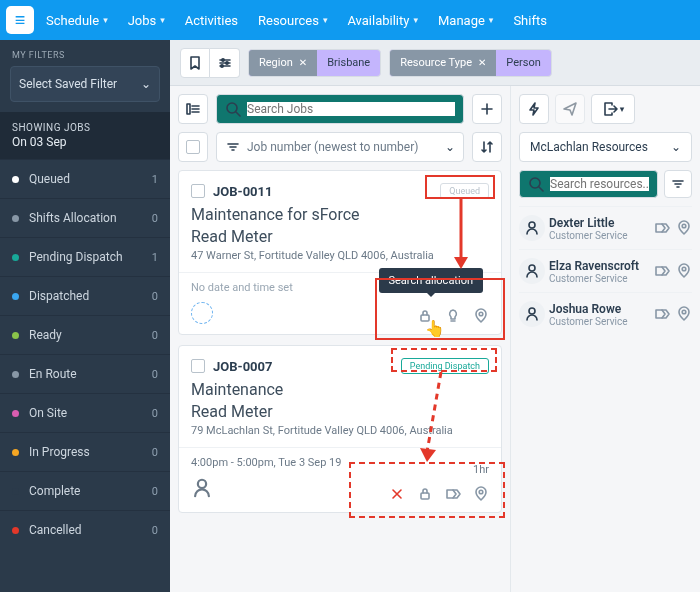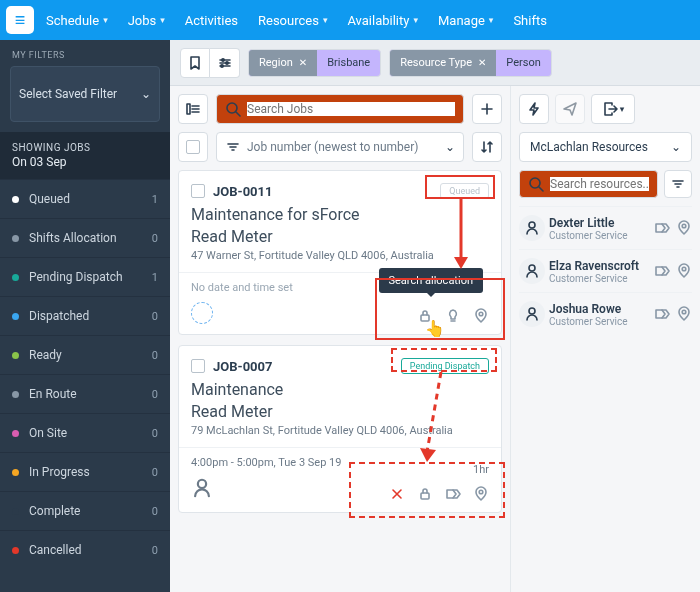--- a/index.html
+++ b/index.html
@@ -10,21 +10,21 @@
   .logo { width: 28px; height: 28px; background: #fff; border-radius: 5px; display: flex; align-items: center; justify-content: center; color: #0f9af0; font-weight: 800; font-size: 18px; }
   .nav-item { color: #fff; font-size: 13px; padding: 0 8px; display: flex; align-items: center; gap: 4px; cursor: pointer; }
   .nav-caret { font-size: 9px; opacity: .9; }
 
   
   .layout { display: flex; height: calc(592px - 40px); }
 
   
   .sidebar { width: 170px; background: #2b3a4a; color: #cdd6df; display: flex; flex-direction: column; }
   .sb-top { padding: 10px 12px 6px; font-size: 9px; letter-spacing: .5px; color: #9aa7b3; }
-  .sb-select { margin: 0 10px 10px; background: #334457; border: 1px solid #3f5266; border-radius: 4px; padding: 20px 8px; display: flex; align-items: center; justify-content: space-between; font-size: 12px; color: #d7e0e9; cursor: pointer; }
+  .sb-select { margin: 0 10px 10px; background: #334457; border: 1px solid #3f5266; border-radius: 4px; padding: 10px 8px; display: flex; align-items: center; justify-content: space-between; font-size: 12px; color: #d7e0e9; cursor: pointer; }
   .sb-showing { background: #1f2b38; padding: 10px 12px; font-size: 10px; letter-spacing: .5px; }
   .sb-showing .date { display: block; color: #e6edf3; font-size: 12px; margin-top: 2px; letter-spacing: 0; }
   .sb-list { flex: 1; overflow: auto; }
   .sb-item { display: flex; align-items: center; gap: 10px; padding: 12px 12px; border-top: 1px solid #243140; cursor: pointer; }
   .dot { width: 7px; height: 7px; border-radius: 50%; }
   .sb-label { flex: 1; font-size: 12px; color: #cdd6df; }
   .sb-count { color: #8fa0b0; font-size: 11px; }
 
   
   .right { flex: 1; display: flex; flex-direction: column; }
@@ -41,21 +41,21 @@
   .chip .x { font-size: 10px; cursor: pointer; }
 
   
   .content { flex: 1; display: flex; overflow: hidden; }
   .col-jobs { flex: 1; padding: 8px; overflow: auto; min-width: 0; }
   .col-res { width: 190px; border-left: 1px solid #e3e8ec; padding: 8px; overflow: auto; }
 
   
   .row { display: flex; align-items: center; gap: 8px; margin-bottom: 8px; }
   .sq-icon { width: 30px; height: 30px; background: #fff; border: 1px solid #d7dde3; border-radius: 4px; display: flex; align-items: center; justify-content: center; cursor: pointer; flex-shrink: 0; }
-  .search { flex: 1; height: 30px; background: #c2410c; border: 1px solid #d7dde3; border-radius: 4px; display: flex; align-items: center; padding: 0 8px; gap: 6px; }
+  .search { flex: 1; height: 30px; background: #0f766e; border: 1px solid #d7dde3; border-radius: 4px; display: flex; align-items: center; padding: 0 8px; gap: 6px; }
   .search input { border: none; outline: none; flex: 1; font-size: 12px; width: 100%; }
   .sort { flex: 1; height: 30px; background: #fff; border: 1px solid #d7dde3; border-radius: 4px; display: flex; align-items: center; padding: 0 8px; gap: 6px; cursor: pointer; }
   .checkbox { width: 14px; height: 14px; border: 1.5px solid #b8c2cb; border-radius: 2px; background: #fff; flex-shrink: 0; }
 
   
   .card { background: #fff; border: 1px solid #e0e5ea; border-radius: 4px; padding: 12px 12px 10px; margin-bottom: 10px; position: relative; }
   .card .hdr { display: flex; align-items: center; justify-content: space-between; margin-bottom: 6px; }
   .job-id { font-weight: 700; font-size: 13px; }
   .status-badge { border: 1px solid; border-radius: 3px; font-size: 9px; padding: 2px 8px; }
   .status-queued { color: #b8c2cb; border-color: #d7dde3; }

